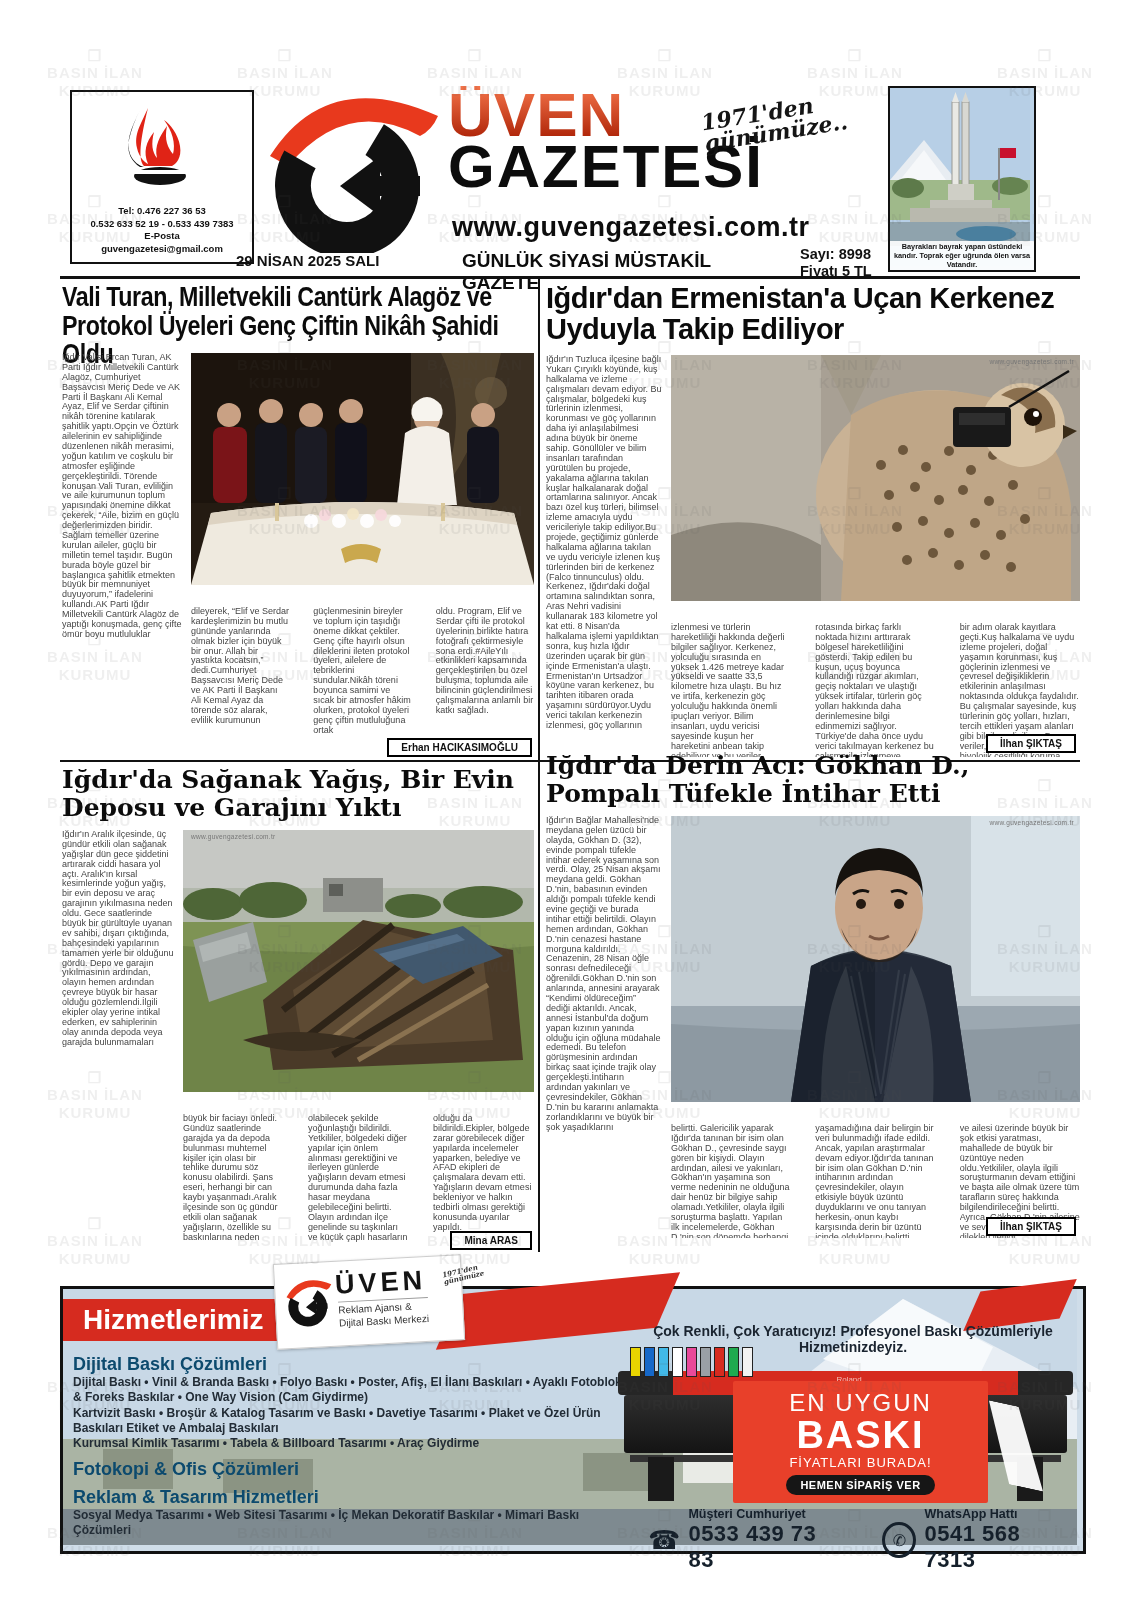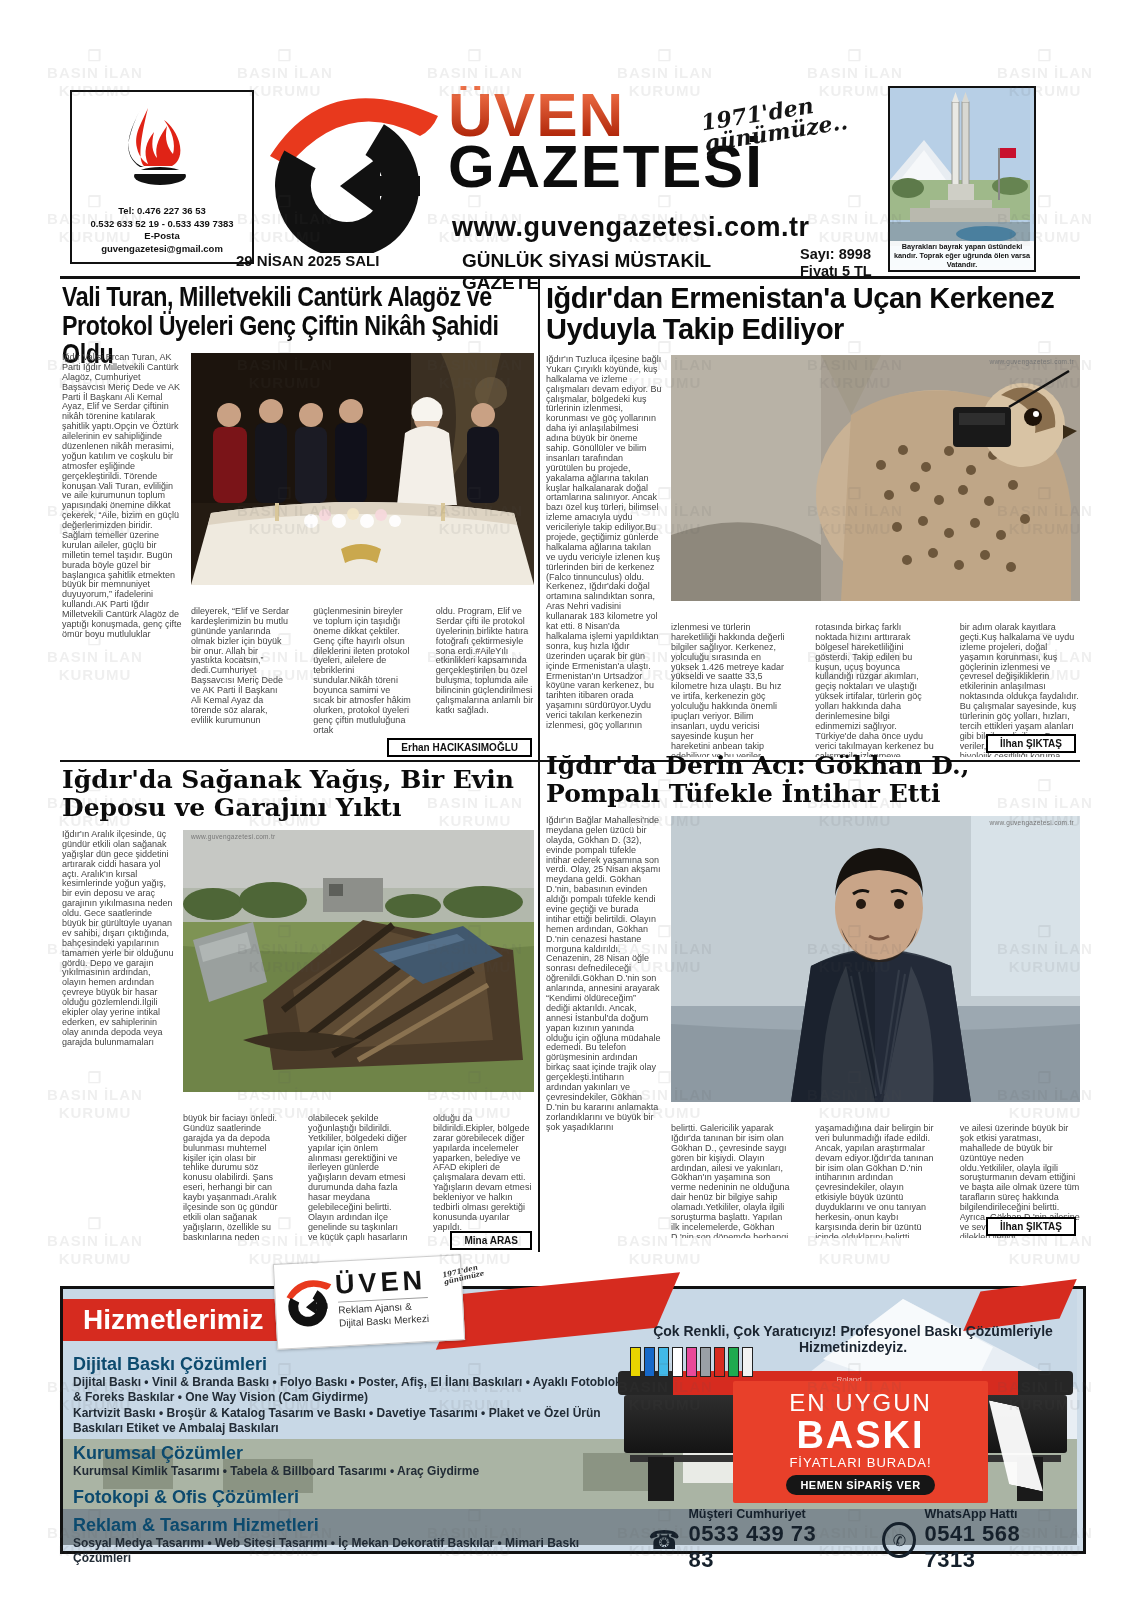--- a/index.html
+++ b/index.html
@@ -630,21 +630,20 @@
       <div class="sub">
         <div>Reklam Ajansı &amp;</div>
         <div>Dijital Baskı Merkezi</div>
       </div>
     </div>
 
     <div id="ad-sections">
       <div class="ad-sec-title">Dijital Baskı Çözümleri</div>
       <div class="ad-sec-body">Dijital Baskı • Vinil &amp; Branda Baskı • Folyo Baskı • Poster, Afiş, El İlanı Baskıları • Ayaklı Fotoblok &amp; Foreks Baskılar • One Way Vision (Cam Giydirme)</div>
       <div class="ad-sec-body">Kartvizit Baskı • Broşür &amp; Katalog Tasarım ve Baskı • Davetiye Tasarımı • Plaket ve Özel Ürün Baskıları Etiket ve Ambalaj Baskıları</div>
-      <div class="ad-sec-title">Kurumsal Çözümler</div>
       <div class="ad-sec-body">Kurumsal Kimlik Tasarımı • Tabela &amp; Billboard Tasarımı • Araç Giydirme</div>
       <div class="ad-sec-title">Fotokopi &amp; Ofis Çözümleri</div>
       <div class="ad-sec-title">Reklam &amp; Tasarım Hizmetleri</div>
       <div class="ad-sec-body">Sosyal Medya Tasarımı • Web Sitesi Tasarımı • İç Mekan Dekoratif Baskılar • Mimari Baskı Çözümleri</div>
     </div>
 
     <div id="ad-tagline">Çok Renkli, Çok Yaratıcıyız! Profesyonel Baskı Çözümleriyle Hizmetinizdeyiz.</div>
 
     <div id="printer">
       <div class="inks">

